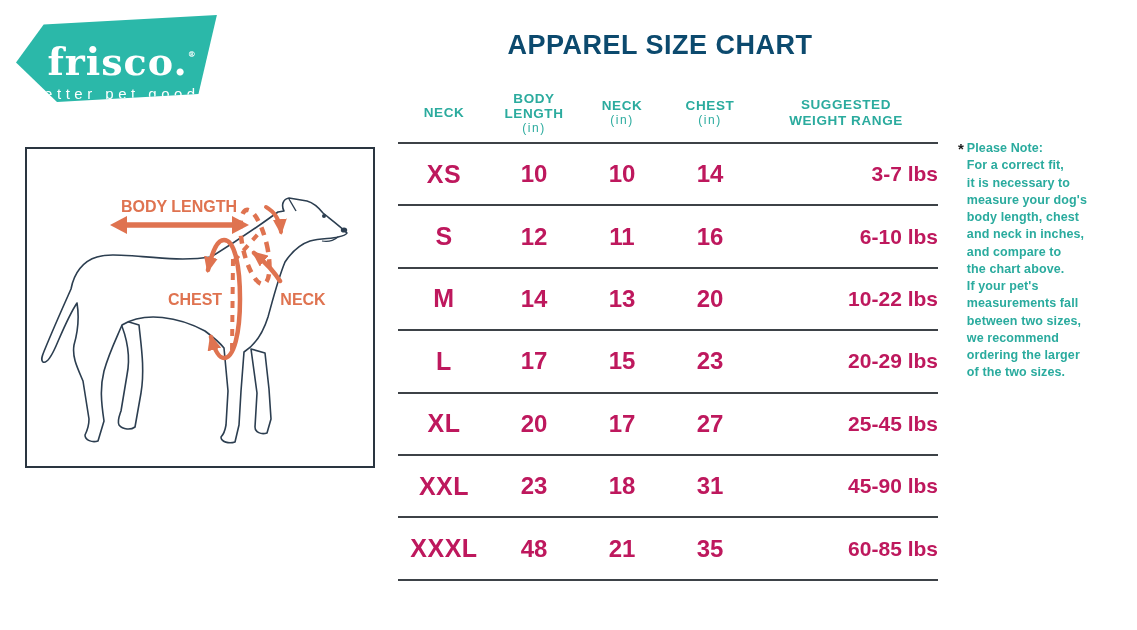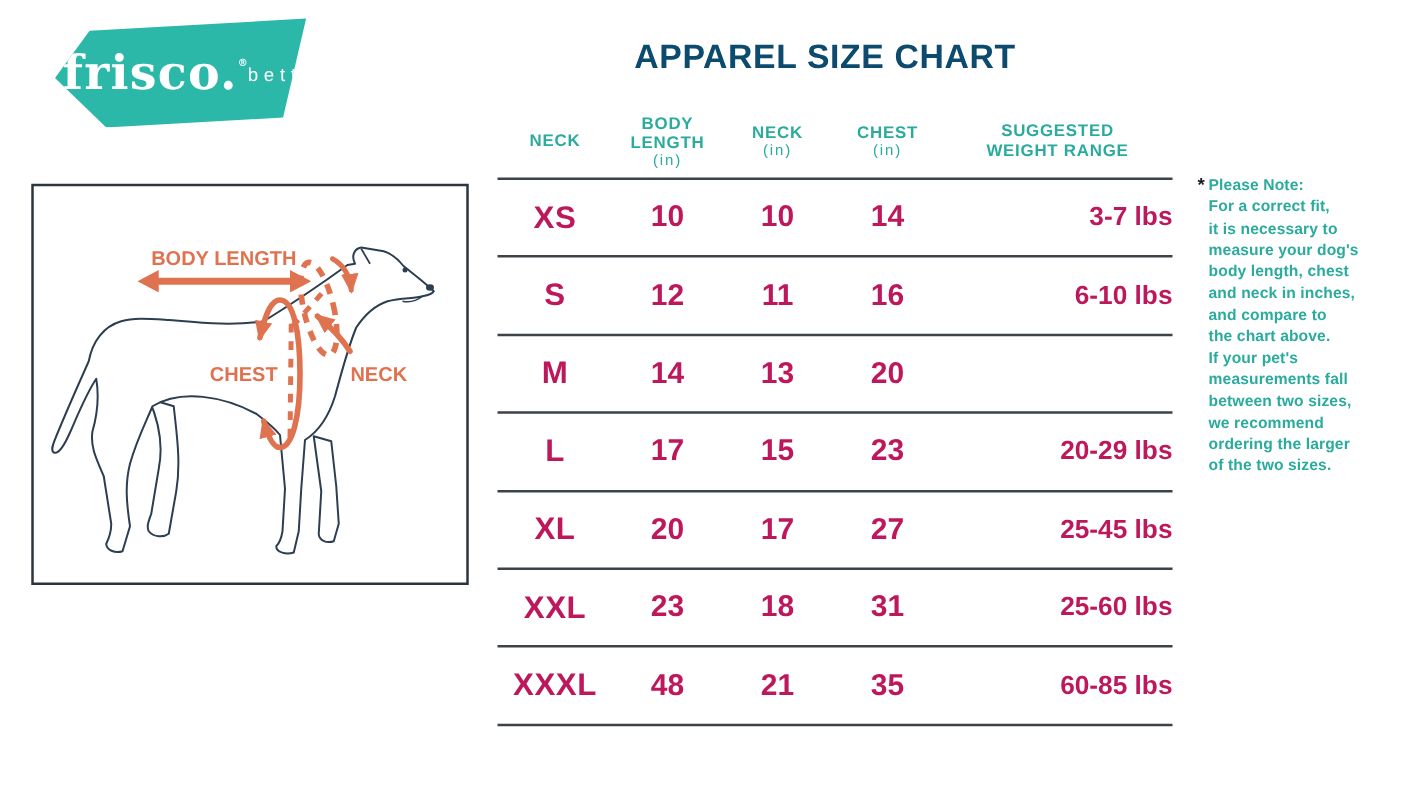--- a/index.html
+++ b/index.html
@@ -2,24 +2,24 @@
 <html><head>
 <meta charset="utf-8">
 <style>
   html,body{margin:0;padding:0;}
   body{
     width:1137px;height:630px;position:relative;overflow:hidden;
     background:#ffffff;font-family:"Liberation Sans",sans-serif;
   }
   
   .logo{
-    position:absolute;left:44px;top:14px;width:205px;height:88px;
+    position:absolute;left:16px;top:14px;width:205px;height:88px;
     background:#2BB8A9;
     clip-path:polygon(13.5% 12%,98% 1%,89% 91%,20% 100%,0% 55%);
-    display:flex;flex-direction:row;align-items:center;justify-content:space-between;
+    display:flex;flex-direction:column;align-items:center;justify-content:flex-end;
     padding-left:6px;box-sizing:border-box;
   }
   .logo-word{
     font-family:"DejaVu Serif","Liberation Serif",serif;
     font-weight:bold;color:#ffffff;font-size:38px;line-height:1;letter-spacing:1px;
   }
   .logo-word sup{font-size:8px;vertical-align:18px;letter-spacing:0;}
   .logo-tag{
     color:#ffffff;font-size:15px;letter-spacing:4.5px;margin-top:4px;white-space:nowrap;
   }
@@ -141,41 +141,42 @@
     <div class="td num">12</div>
     <div class="td num">11</div>
     <div class="td num">16</div>
     <div class="td weight">6-10 lbs</div>
   </div>
   <div class="trow">
     <div class="td size">M</div>
     <div class="td num">14</div>
     <div class="td num">13</div>
     <div class="td num">20</div>
+    <div class="td weight">10-22 lbs</div>
   </div>
   <div class="trow">
     <div class="td size">L</div>
     <div class="td num">17</div>
     <div class="td num">15</div>
     <div class="td num">23</div>
     <div class="td weight">20-29 lbs</div>
   </div>
   <div class="trow">
     <div class="td size">XL</div>
     <div class="td num">20</div>
     <div class="td num">17</div>
     <div class="td num">27</div>
     <div class="td weight">25-45 lbs</div>
   </div>
   <div class="trow">
     <div class="td size">XXL</div>
     <div class="td num">23</div>
     <div class="td num">18</div>
     <div class="td num">31</div>
-    <div class="td weight">25-60 lbs</div>
+    <div class="td weight">45-90 lbs</div>
   </div>
   <div class="trow">
     <div class="td size">XXXL</div>
     <div class="td num">48</div>
     <div class="td num">21</div>
     <div class="td num">35</div>
     <div class="td weight">60-85 lbs</div>
   </div>
 </div>
 

